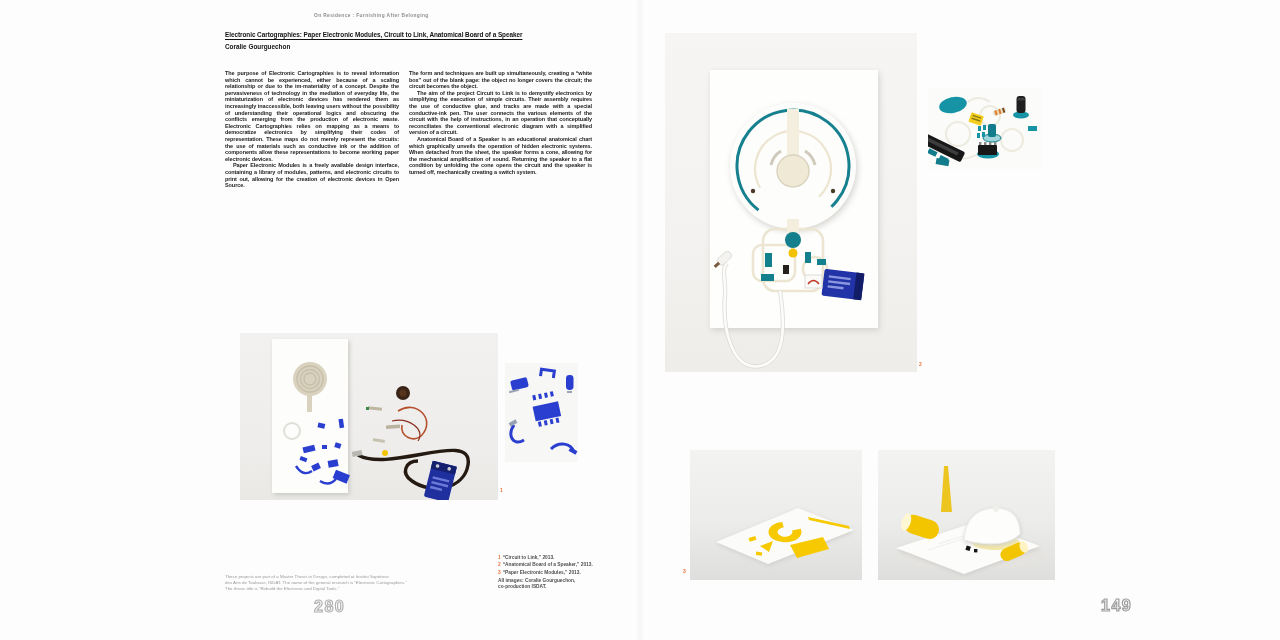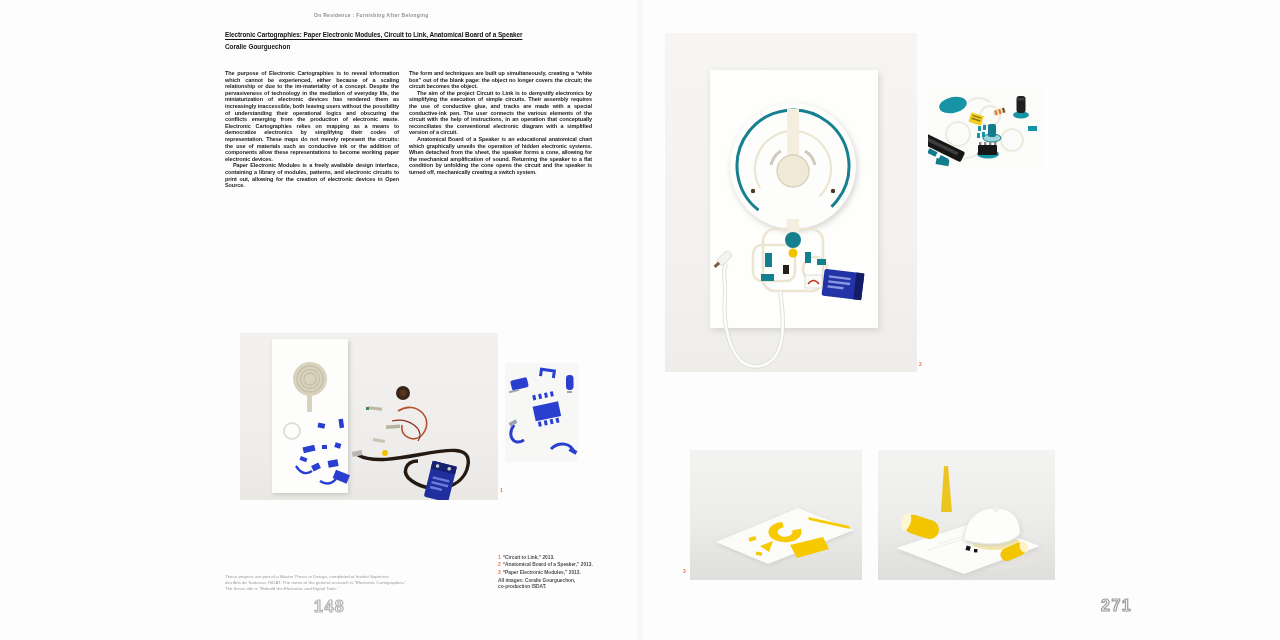--- a/index.html
+++ b/index.html
@@ -163,21 +163,21 @@
   <div class="abs captions">
     <div><span class="cap-num">1</span><span>“Circuit to Link,” 2013.</span></div>
     <div><span class="cap-num">2</span><span>“Anatomical Board of a Speaker,” 2013.</span></div>
     <div><span class="cap-num">3</span><span>“Paper Electronic Modules,” 2013.</span></div>
     <div class="credit">
       <div>All images: Coralie Gourguechon,</div>
       <div>co-production ISDAT.</div>
     </div>
   </div>
 
-  <div class="abs folio folio-left">148</div>
+  <div class="abs folio folio-left">280</div>
 
   <div class="abs gutter"></div>
 
   <div class="photo ph3">
     <svg viewBox="0 0 252 339">
       <defs>
           <filter id="ds3" x="-20%" y="-20%" width="140%" height="140%">
             <feDropShadow dx="1.5" dy="2.5" stdDeviation="3" flood-color="#d4d3cf"></feDropShadow>
           </filter>
         </defs>
@@ -328,15 +328,15 @@
       </g>
       <g transform="rotate(-24 136 102)">
         <rect x="122" y="95" width="27" height="13" rx="6.5" fill="#f2c500"></rect>
         <ellipse cx="147" cy="101.5" rx="4" ry="6" fill="#fff3c4"></ellipse>
       </g>
       <rect x="88" y="96" width="4.4" height="4.4" fill="#141414" transform="rotate(18 90 98)"></rect>
       <rect x="96" y="99" width="3.4" height="3.4" fill="#141414"></rect>
     </svg>
   </div>
 
-  <div class="abs folio folio-right">271</div>
+  <div class="abs folio folio-right">149</div>
 
 </div>
 
 </body></html>

